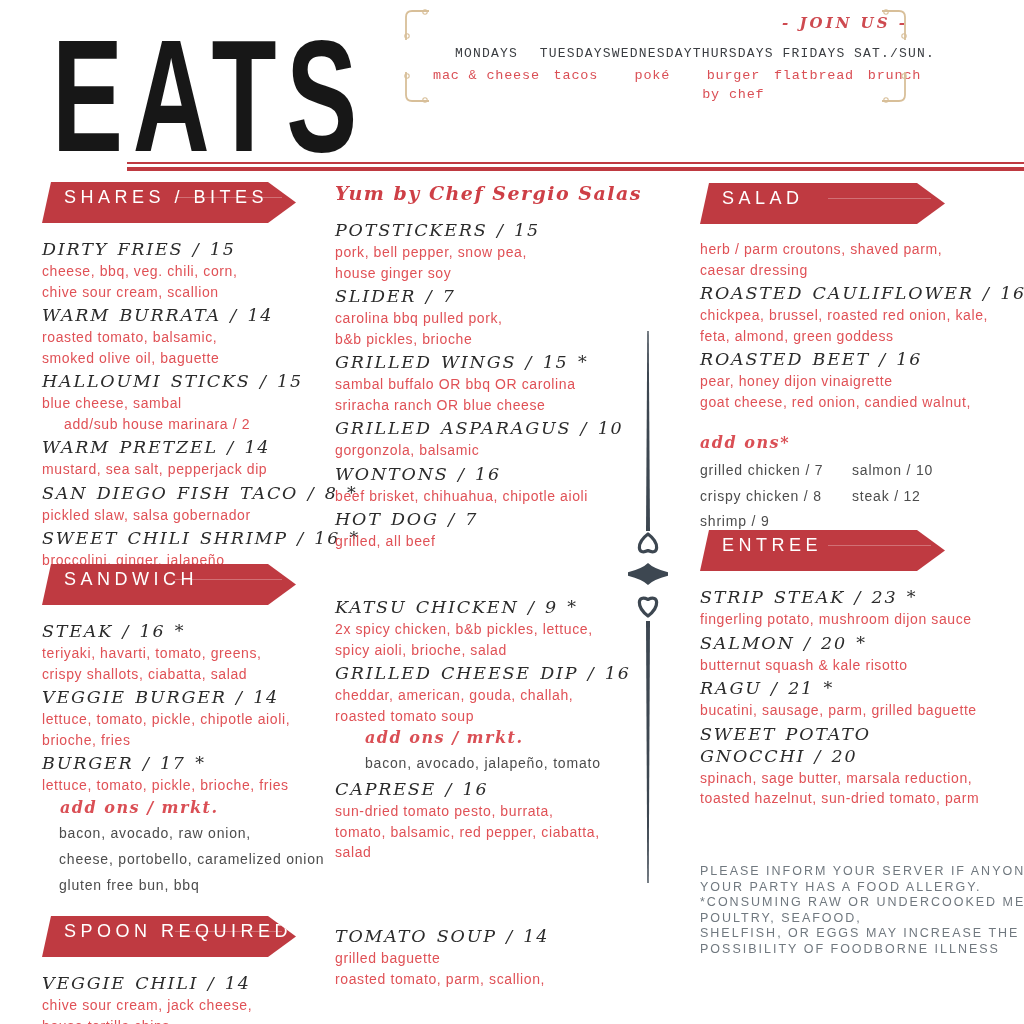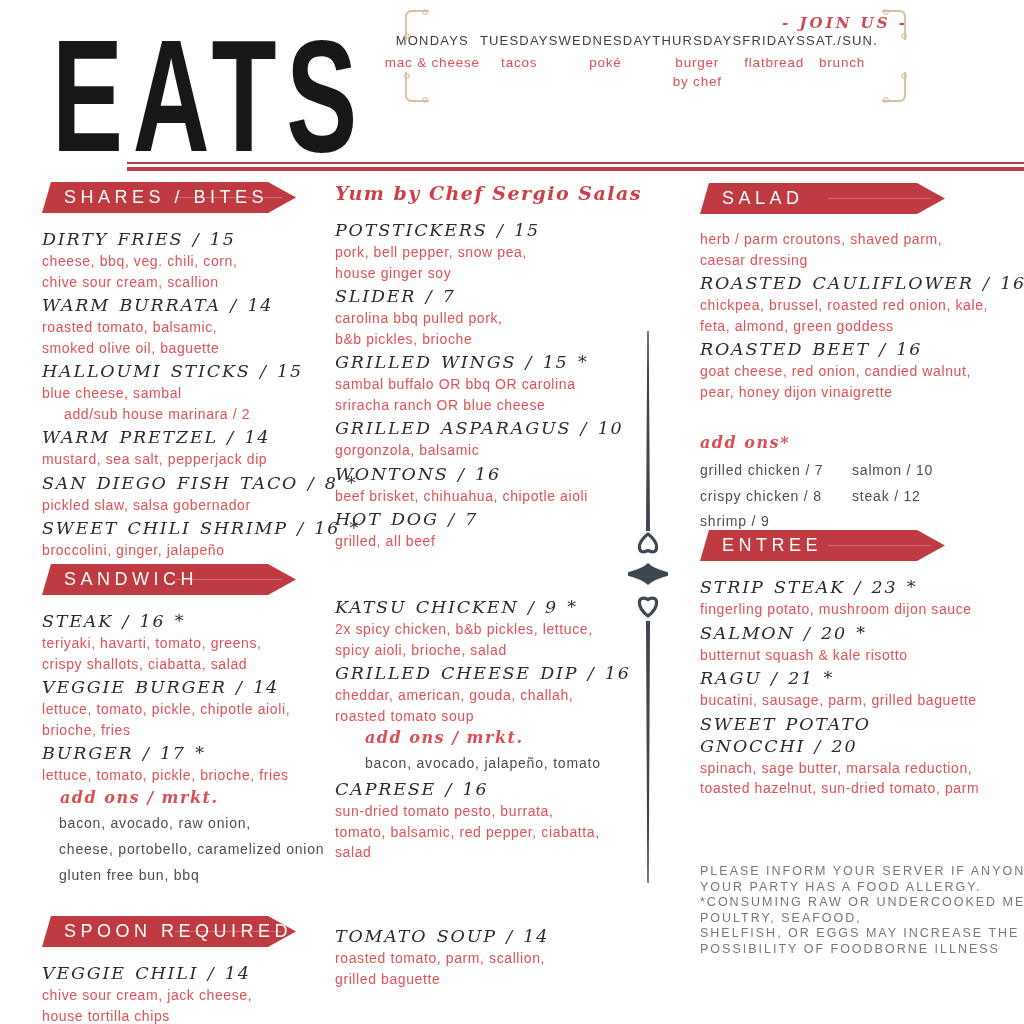--- a/index.html
+++ b/index.html
@@ -12,34 +12,34 @@
         transform:scale(0.70,1.05);transform-origin:left top;white-space:nowrap;}
 
   
   .rule-thin{position:absolute;left:127px;right:0;top:162px;height:2px;background:#bf3a41;}
   .rule-thick{position:absolute;left:127px;right:0;top:167px;height:4px;background:#bf3a41;}
 
   
   .join{position:absolute;left:403px;top:8px;width:505px;height:96px;}
   .join-title{margin-top:6px;text-align:right;font-family:"DejaVu Serif",serif;
               font-style:italic;font-weight:700;font-size:15px;letter-spacing:3px;color:#ce4a50;}
-  .join-days{display:flex;justify-content:flex-end;align-items:flex-start;
-             margin-top:1px;padding:0 30px;}
+  .join-days{display:flex;justify-content:space-between;align-items:flex-start;
+             margin-top:14px;padding:0 30px;font-family:Liberation Mono, monospace;}
   .day-col{text-align:center;}
   .day-name{font-size:13px;letter-spacing:1.2px;color:#3a3d41;font-weight:500;white-space:nowrap;}
   .day-special{margin-top:6px;font-size:13.5px;letter-spacing:0.8px;color:#da4f55;
                line-height:18px;white-space:nowrap;}
   .corner{position:absolute;width:26px;height:32px;}
   .corner.tl{left:0;top:2;}
   .corner.tr{right:0;top:2;transform:scaleX(-1);}
   .corner.bl{left:0;bottom:0;transform:scaleY(-1);}
   .corner.br{right:0;bottom:0;transform:scale(-1,-1);}
 
   
-  .banner{position:relative;height:31px;background:#bf3a41;color:#ffffff;
+  .banner{position:relative;height:41px;background:#bf3a41;color:#ffffff;
           font-size:18px;letter-spacing:4.5px;line-height:31px;padding-left:22px;
           box-sizing:border-box;white-space:nowrap;
           clip-path:polygon(9px 0,calc(100% - 28px) 0,100% 50%,calc(100% - 28px) 100%,0 100%);}
   .banner::after{content:"";position:absolute;right:14px;top:15px;width:42%;height:1px;
                  background:rgba(255,255,255,0.28);}
   .banner.w-left{width:254px;}
   .banner.w-right{width:245px;}
 
   
   .item{margin-top:2px;}
@@ -309,22 +309,22 @@
           <div class="desc-line">tomato, balsamic, red pepper, ciabatta,</div>
           <div class="desc-line">salad</div>
         </div>
       </div>
     </div>
 
     <div class="mid-group3">
       <div class="item" style="margin-top:12px">
         <div class="item-name">TOMATO SOUP / 14</div>
         <div class="item-desc">
+          <div class="desc-line">grilled baguette</div>
           <div class="desc-line">roasted tomato, parm, scallion,</div>
-          <div class="desc-line">grilled baguette</div>
         </div>
       </div>
     </div>
   </div>
 
   <div class="col-right">
 
     <div class="sec-salad">
       <div class="banner w-right">SALAD</div>
       <div class="item first">
@@ -336,22 +336,22 @@
       <div class="item">
         <div class="item-name">ROASTED CAULIFLOWER / 16</div>
         <div class="item-desc">
           <div class="desc-line">chickpea, brussel, roasted red onion, kale,</div>
           <div class="desc-line">feta, almond, green goddess</div>
         </div>
       </div>
       <div class="item">
         <div class="item-name">ROASTED BEET / 16</div>
         <div class="item-desc">
+          <div class="desc-line">pear, honey dijon vinaigrette</div>
           <div class="desc-line">goat cheese, red onion, candied walnut,</div>
-          <div class="desc-line">pear, honey dijon vinaigrette</div>
         </div>
       </div>
     </div>
 
     <div class="sec-addons">
       <div class="salad-addon-title">add ons*</div>
       <div class="addon-grid">
         <div class="ag-row">
           <span>grilled chicken / 7</span>
           <span>salmon / 10</span>

